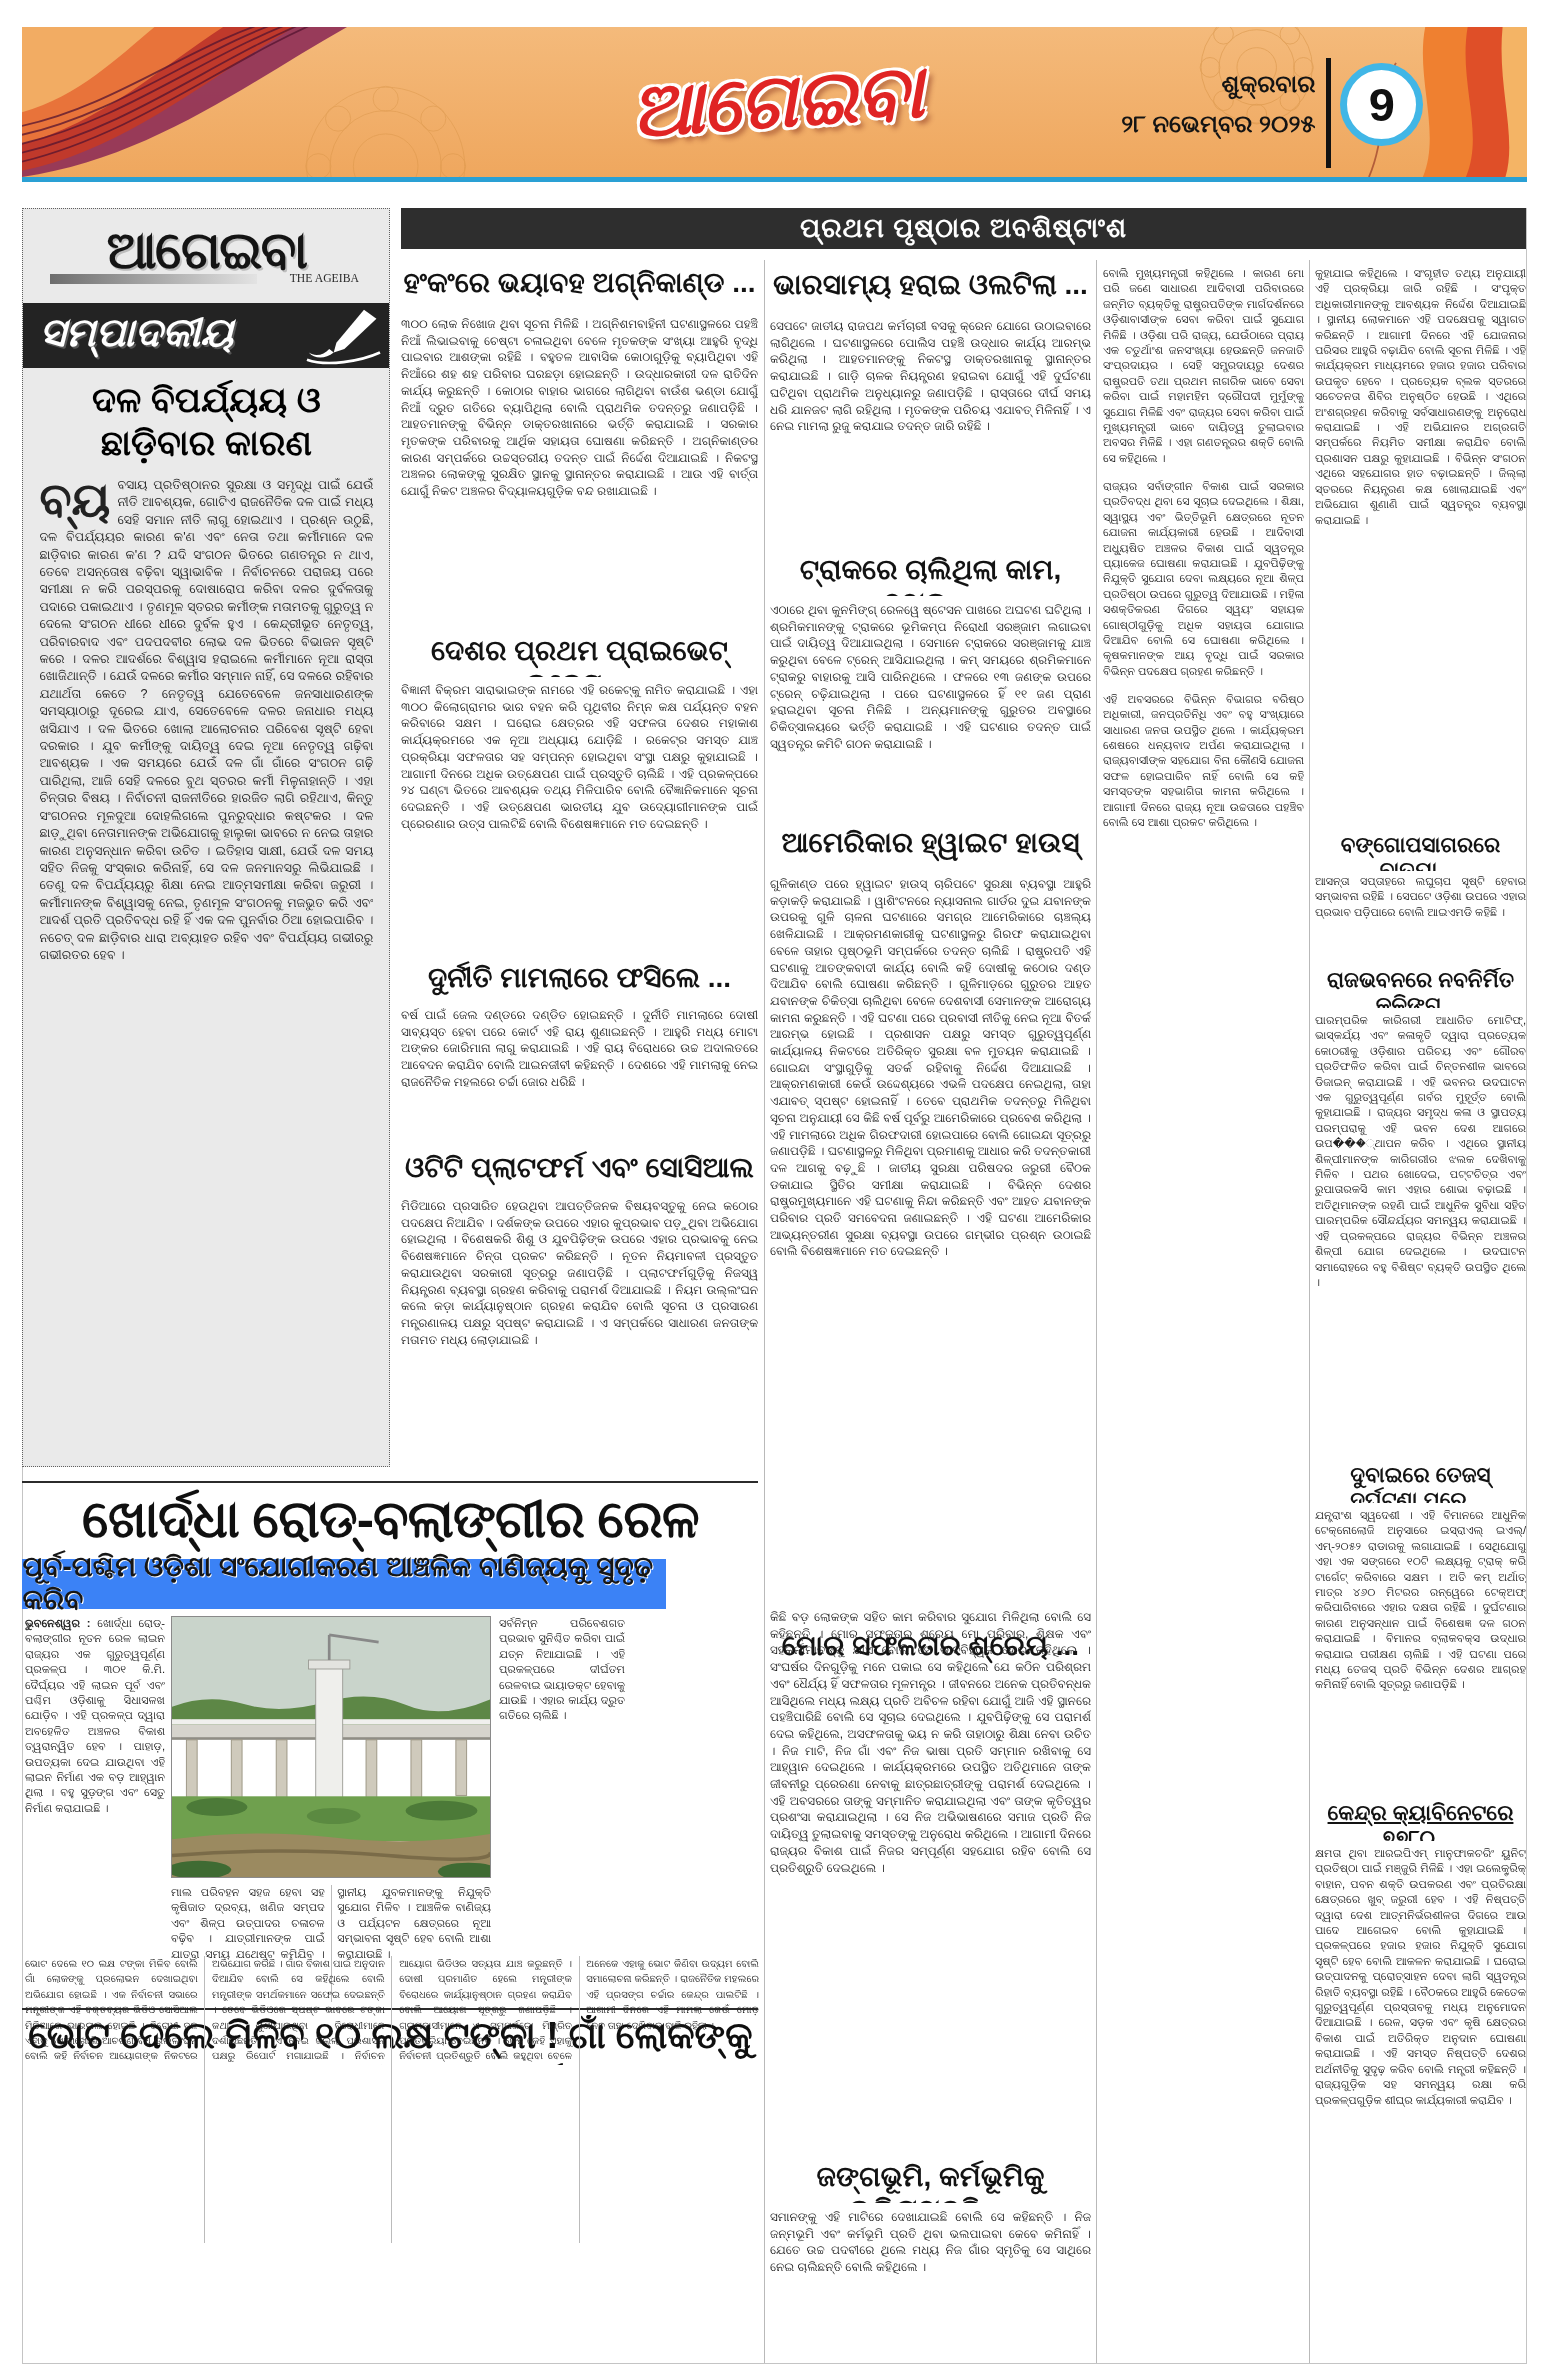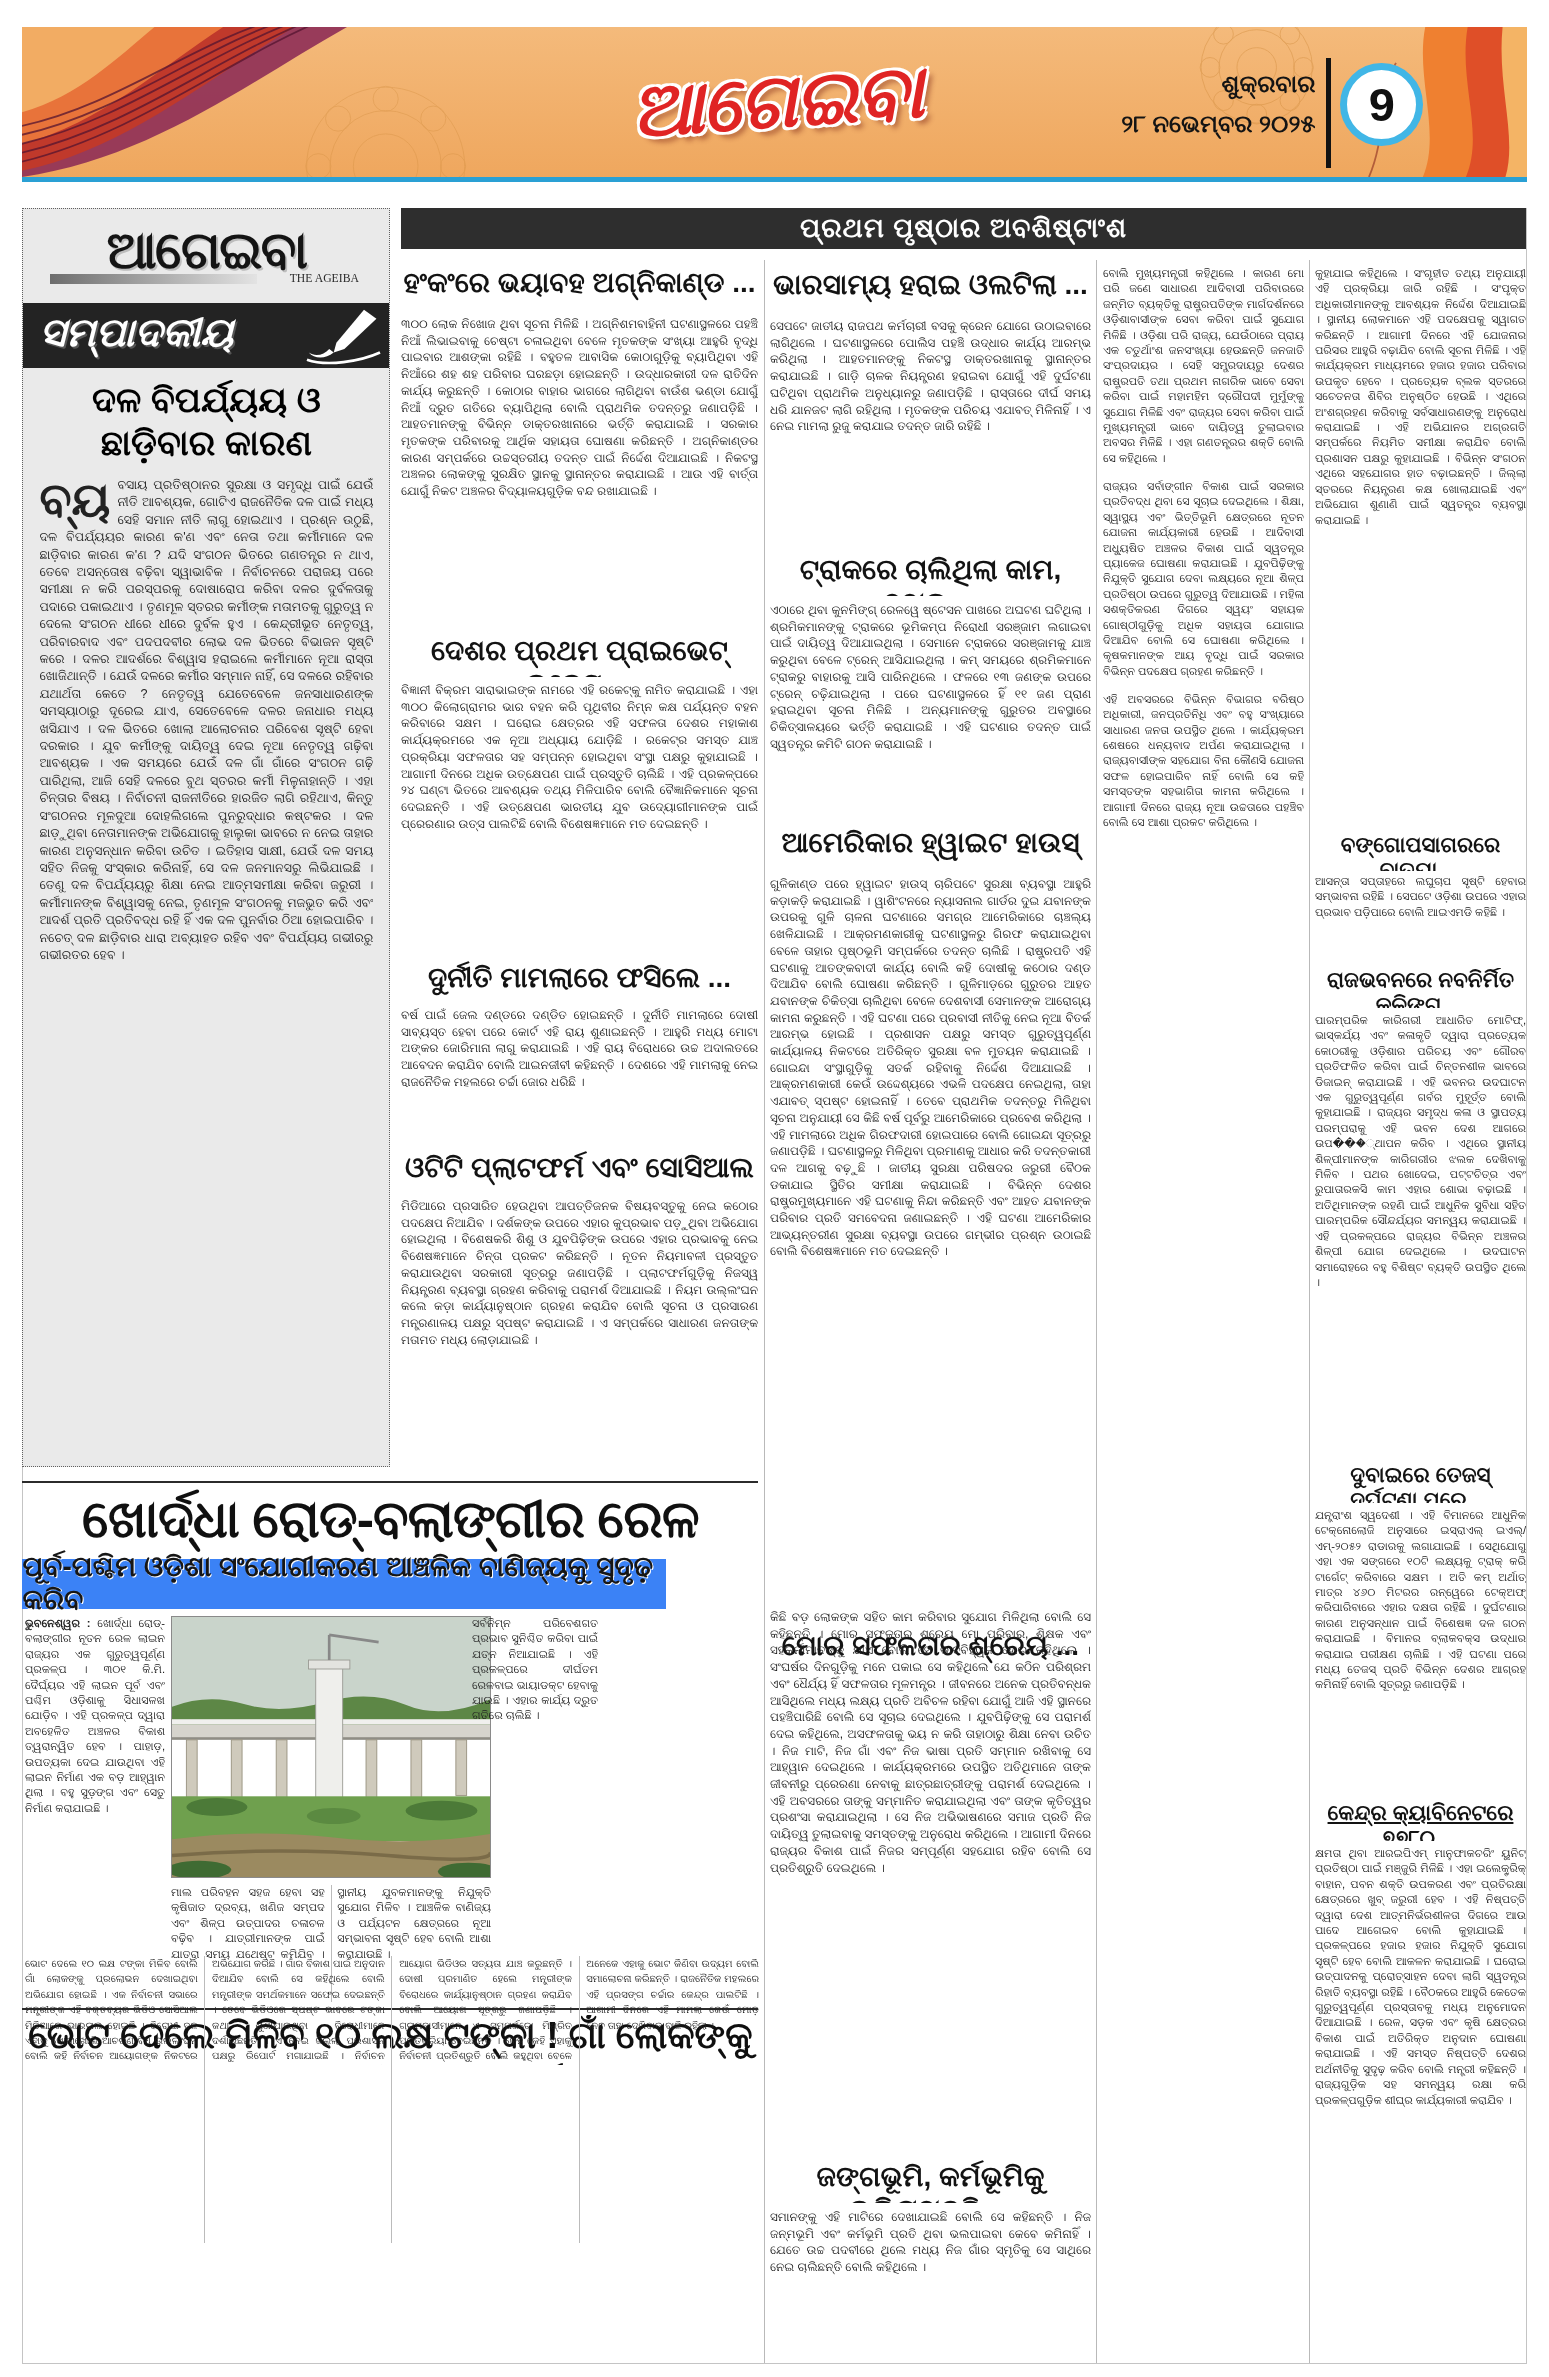--- a/index.html
+++ b/index.html
@@ -230,21 +230,21 @@
       <ellipse cx="50" cy="212" rx="34" ry="10" fill="#4c7a38"></ellipse>
       <ellipse cx="300" cy="216" rx="40" ry="11" fill="#4c7a38"></ellipse>
       <ellipse cx="180" cy="222" rx="30" ry="9" fill="#5b8a41"></ellipse>
       <path d="M0,248 Q90,236 180,246 T354,242 L354,290 L0,290 Z" fill="#9b8a60"></path>
       <path d="M0,266 Q120,256 240,266 T354,262" stroke="#7a6b48" stroke-width="4" fill="none"></path>
       <ellipse cx="30" cy="282" rx="36" ry="10" fill="#3f6b33"></ellipse>
       <ellipse cx="330" cy="284" rx="34" ry="10" fill="#3f6b33"></ellipse>
     </svg>
   </div>
 
-  <div class="railtxt" style="left:472px;top:1616px;width:126px;height:386px;">ସର୍ବନିମ୍ନ ପରିବେଶଗତ ପ୍ରଭାବ ସୁନିଶ୍ଚିତ କରିବା ପାଇଁ ଯତ୍ନ ନିଆଯାଇଛି । ଏହି ପ୍ରକଳ୍ପରେ ଦୀର୍ଘତମ ରେଳବାଇ ଭାୟାଡକ୍ଟ ହେବାକୁ ଯାଉଛି । ଏହାର କାର୍ଯ୍ୟ ଦ୍ରୁତ ଗତିରେ ଚାଲିଛି ।</div>
+  <div class="railtxt" style="left:499px;top:1616px;width:126px;height:386px;">ସର୍ବନିମ୍ନ ପରିବେଶଗତ ପ୍ରଭାବ ସୁନିଶ୍ଚିତ କରିବା ପାଇଁ ଯତ୍ନ ନିଆଯାଇଛି । ଏହି ପ୍ରକଳ୍ପରେ ଦୀର୍ଘତମ ରେଳବାଇ ଭାୟାଡକ୍ଟ ହେବାକୁ ଯାଉଛି । ଏହାର କାର୍ଯ୍ୟ ଦ୍ରୁତ ଗତିରେ ଚାଲିଛି ।</div>
   <div class="railtxt rt-bottom" style="left:171px;top:1885px;width:320px;height:117px;">ମାଲ ପରିବହନ ସହଜ ହେବା ସହ କୃଷିଜାତ ଦ୍ରବ୍ୟ, ଖଣିଜ ସମ୍ପଦ ଏବଂ ଶିଳ୍ପ ଉତ୍ପାଦର ଚଳାଚଳ ବଢ଼ିବ । ଯାତ୍ରୀମାନଙ୍କ ପାଇଁ ଯାତ୍ରା ସମୟ ଯଥେଷ୍ଟ କମିଯିବ । ସ୍ଥାନୀୟ ଯୁବକମାନଙ୍କୁ ନିଯୁକ୍ତି ସୁଯୋଗ ମିଳିବ । ଆଞ୍ଚଳିକ ବାଣିଜ୍ୟ ଓ ପର୍ଯ୍ୟଟନ କ୍ଷେତ୍ରରେ ନୂଆ ସମ୍ଭାବନା ସୃଷ୍ଟି ହେବ ବୋଲି ଆଶା କରାଯାଉଛି ।</div>
 
   <div class="hr-line" style="top:2008px;"></div>
   <div class="vote-h">ଭୋଟ ଦେଲେ ମିଳିବ ୧୦ ଲକ୍ଷ ଟଙ୍କା ! ଗାଁ ଲୋକଙ୍କୁ ଲୋଭ ଦେଖାଇଲେ ମନ୍ତ୍ରୀ</div>
   <div class="vote-b">ଭୋଟ ଦେଲେ ୧୦ ଲକ୍ଷ ଟଙ୍କା ମିଳିବ ବୋଲି ଗାଁ ଲୋକଙ୍କୁ ପ୍ରଲୋଭନ ଦେଖାଇଥିବା ଅଭିଯୋଗ ହୋଇଛି । ଏକ ନିର୍ବାଚନୀ ସଭାରେ ମନ୍ତ୍ରୀଙ୍କ ଏହି ବକ୍ତବ୍ୟର ଭିଡିଓ ସୋସିଆଲ ମିଡିଆରେ ଭାଇରାଲ ହୋଇଛି । ବିରୋଧୀ ଦଳ ଏହାକୁ ଖୋଲାଖୋଲି ଆଚରଣ ବିଧି ଉଲ୍ଲଂଘନ ବୋଲି କହି ନିର୍ବାଚନ ଆୟୋଗଙ୍କ ନିକଟରେ ଅଭିଯୋଗ କରିଛି । ଗାଁର ବିକାଶ ପାଇଁ ଅନୁଦାନ ଦିଆଯିବ ବୋଲି ସେ କହିଥିଲେ ବୋଲି ମନ୍ତ୍ରୀଙ୍କ ସମର୍ଥକମାନେ ସଫେଇ ଦେଇଛନ୍ତି । ତେବେ ଭିଡିଓରେ ସ୍ପଷ୍ଟ ଭାବରେ ଟଙ୍କା କଥା ଶୁଣାଯାଉଥିବା ବିରୋଧୀମାନେ ଦର୍ଶାଇଛନ୍ତି । ଏ ନେଇ ଜିଲ୍ଲା ପ୍ରଶାସନ ପକ୍ଷରୁ ରିପୋର୍ଟ ମଗାଯାଇଛି । ନିର୍ବାଚନ ଆୟୋଗ ଭିଡିଓର ସତ୍ୟତା ଯାଞ୍ଚ କରୁଛନ୍ତି । ଦୋଷୀ ପ୍ରମାଣିତ ହେଲେ ମନ୍ତ୍ରୀଙ୍କ ବିରୋଧରେ କାର୍ଯ୍ୟାନୁଷ୍ଠାନ ଗ୍ରହଣ କରାଯିବ ବୋଲି ଆୟୋଗ ସୂତ୍ରରୁ ଜଣାପଡ଼ିଛି । ଗ୍ରାମବାସୀମାନେ ଏ ସମ୍ପର୍କରେ ମିଶ୍ରିତ ପ୍ରତିକ୍ରିୟା ଦେଇଛନ୍ତି । କେହି କେହି ଏହାକୁ ନିର୍ବାଚନୀ ପ୍ରତିଶ୍ରୁତି ବୋଲି କହୁଥିବା ବେଳେ ଅନେକେ ଏହାକୁ ଭୋଟ କିଣିବା ଉଦ୍ୟମ ବୋଲି ସମାଲୋଚନା କରିଛନ୍ତି । ରାଜନୈତିକ ମହଲରେ ଏହି ପ୍ରସଙ୍ଗ ଚର୍ଚ୍ଚାର କେନ୍ଦ୍ର ପାଲଟିଛି । ଆଗାମୀ ଦିନରେ ଏହି ମାମଲା କେଉଁ ମୋଡ଼ ନେବ ତାହା ଦେଖିବାକୁ ବାକି ରହିଲା ।</div>
 
 </div>
 
 
 </body></html>

